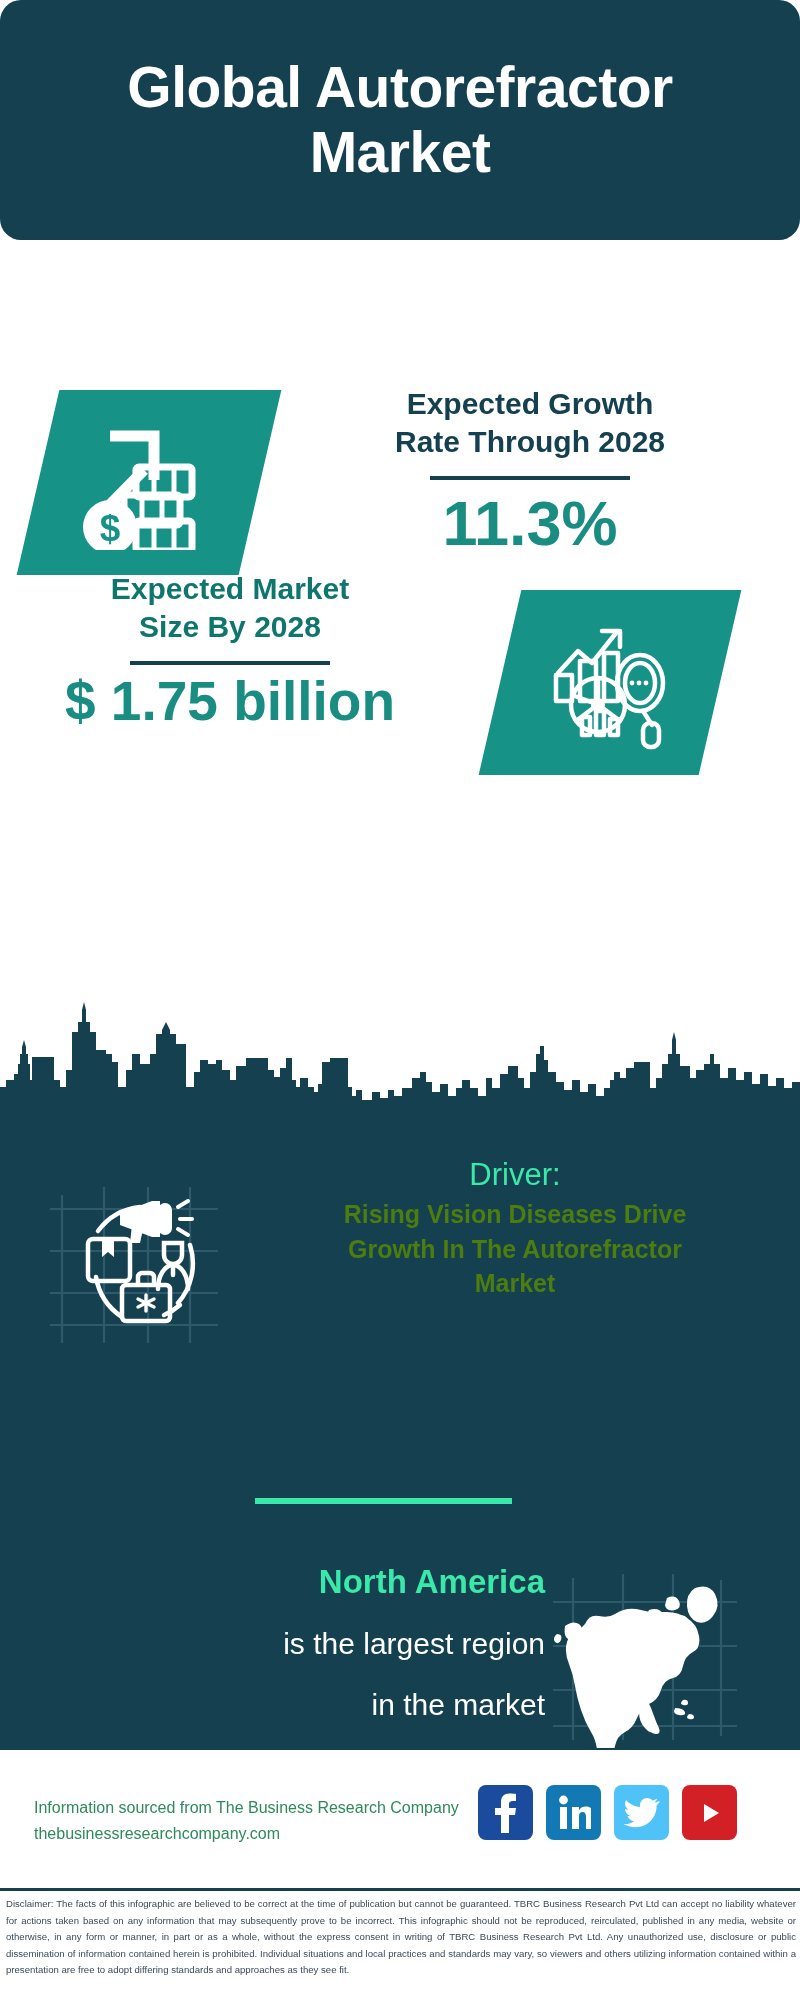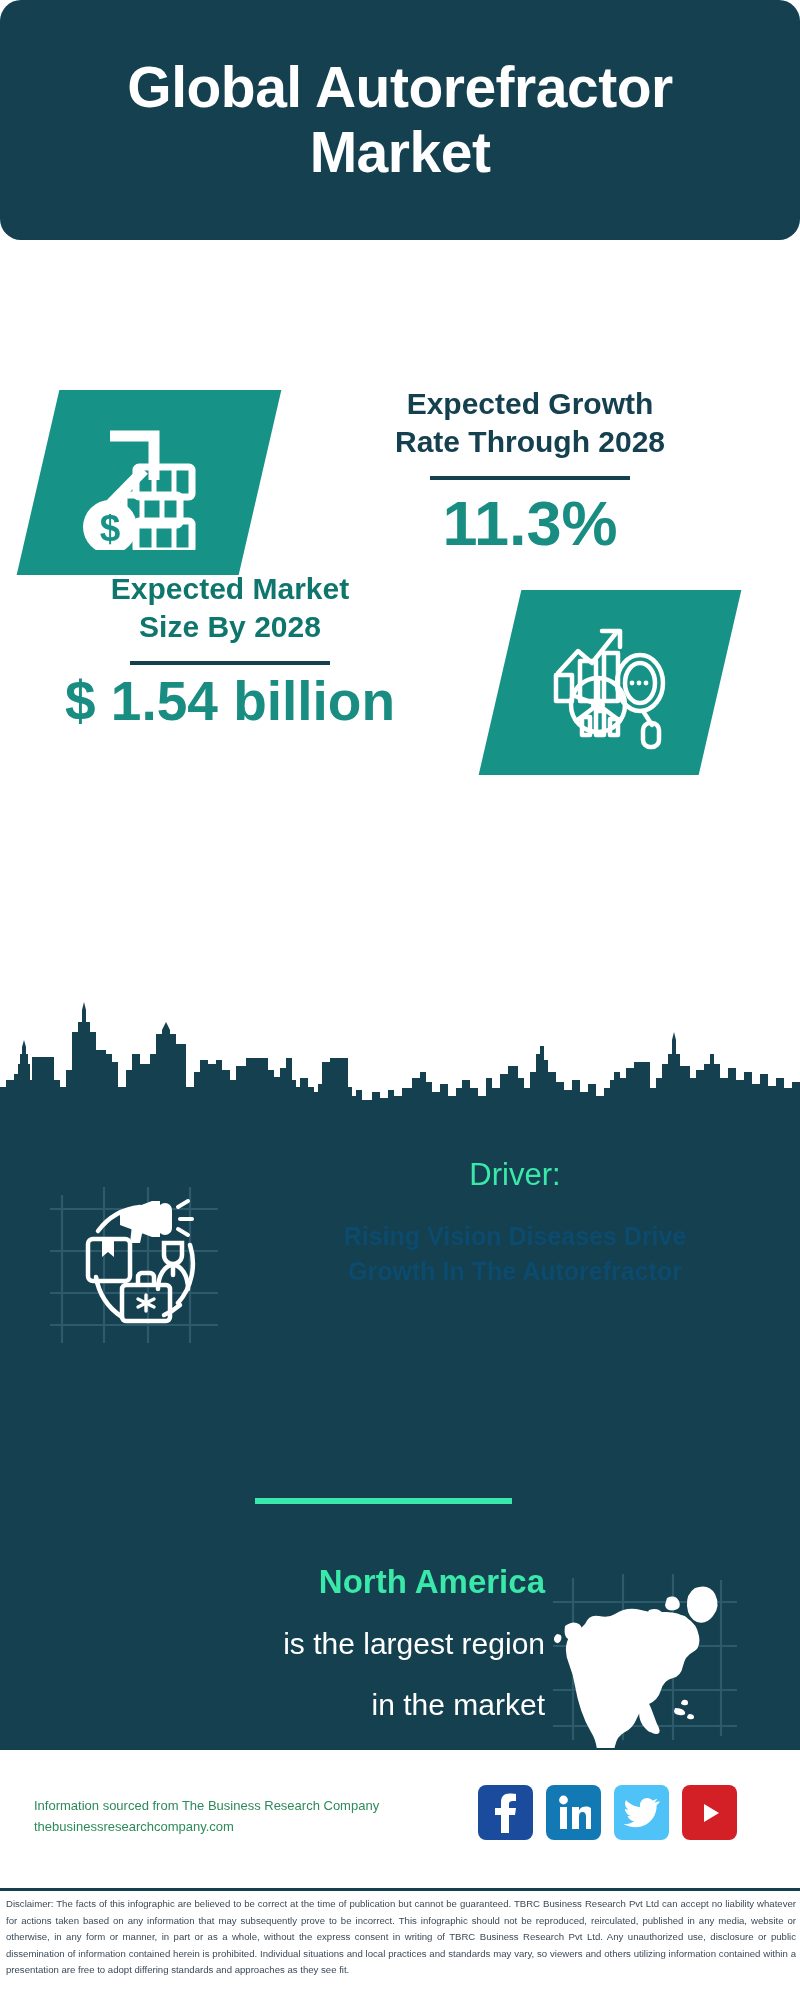--- a/index.html
+++ b/index.html
@@ -102,22 +102,22 @@
   }
   .driver-icon { position:absolute; left:40px; top:10px; width:190px; height:190px; }
   .driver-text {
     position:absolute; left:280px; top:0px; width:470px; text-align:center;
   }
   .driver-head {
     color:#3ae8a9; font-size:31px; font-weight:normal; line-height:1.3;
     font-stretch:condensed;
   }
   .driver-body {
-    color:#0c4a6e; font-size:25px; font-weight:bold; line-height:1.38;
-    font-stretch:condensed; margin-top:24px;
+    color:#4d7c0f; font-size:25px; font-weight:bold; line-height:1.38;
+    font-stretch:condensed; margin-top:2px;
   }
 
   
   .green-rule {
     position:absolute; left:255px; top:1498px;
     width:257px; height:6px; background:#3ae8a9;
   }
 
   
   .region { position:absolute; left:0; top:1560px; width:800px; height:210px; }
@@ -132,21 +132,21 @@
   }
   .region-map { position:absolute; left:545px; top:8px; width:200px; height:180px; }
 
   
   .footer {
     position:absolute; left:0; top:1750px; width:800px; height:138px;
     background:#ffffff; display:flex; align-items:center;
   }
   .footer-text { position:absolute; left:34px; top:45px; }
   .footer-line {
-    color:#2d8a5a; font-size:13px; line-height:1.65; font-stretch:condensed;
+    color:#2d8a5a; font-size:16px; line-height:1.65; font-stretch:condensed;
   }
   .social { position:absolute; left:478px; top:35px; display:flex; gap:13px; }
   .soc {
     width:55px; height:55px; border-radius:8px;
     display:flex; align-items:center; justify-content:center;
   }
   .soc-fb { background:#1b4b9c; }
   .soc-li { background:#1279b4; }
   .soc-tw { background:#4fc3f7; }
   .soc-yt { background:#d32027; }
@@ -202,21 +202,21 @@
       <div class="sec1-value">11.3%</div>
     </div>
   </div>
 
   <div class="sec2">
 
     <div class="sec2-text">
       <div class="sec2-label">Expected Market</div>
       <div class="sec2-label">Size By 2028</div>
       <div class="rule-dark2"></div>
-      <div class="sec2-value">$ 1.54 billion</div>
+      <div class="sec2-value">$ 1.75 billion</div>
     </div>
 
     <div class="para-right">
       <div class="para-right-inner">
         <svg width="140" height="140" viewBox="0 0 140 140">
           <g stroke="#ffffff" stroke-width="4.5" fill="none" stroke-linecap="round" stroke-linejoin="round">
 
             <polyline points="18,60 38,38 52,50 76,20"></polyline>
             <polyline points="62,18 80,18 80,34"></polyline>
 
@@ -311,20 +311,21 @@
           <line x1="98" y1="134" x2="114" y2="142"></line>
           <line x1="114" y1="134" x2="98" y2="142"></line>
         </g>
       </svg>
     </div>
     <div class="driver-text">
       <div class="driver-head">Driver:</div>
       <div class="driver-body">
         <div>Rising Vision Diseases Drive</div>
         <div>Growth In The Autorefractor</div>
+        <div>Market</div>
       </div>
     </div>
   </div>
 
   <div class="green-rule"></div>
 
   <div class="region">
     <div class="region-text">
       <div class="region-name">North America</div>
       <div class="region-sub">is the largest region</div>

